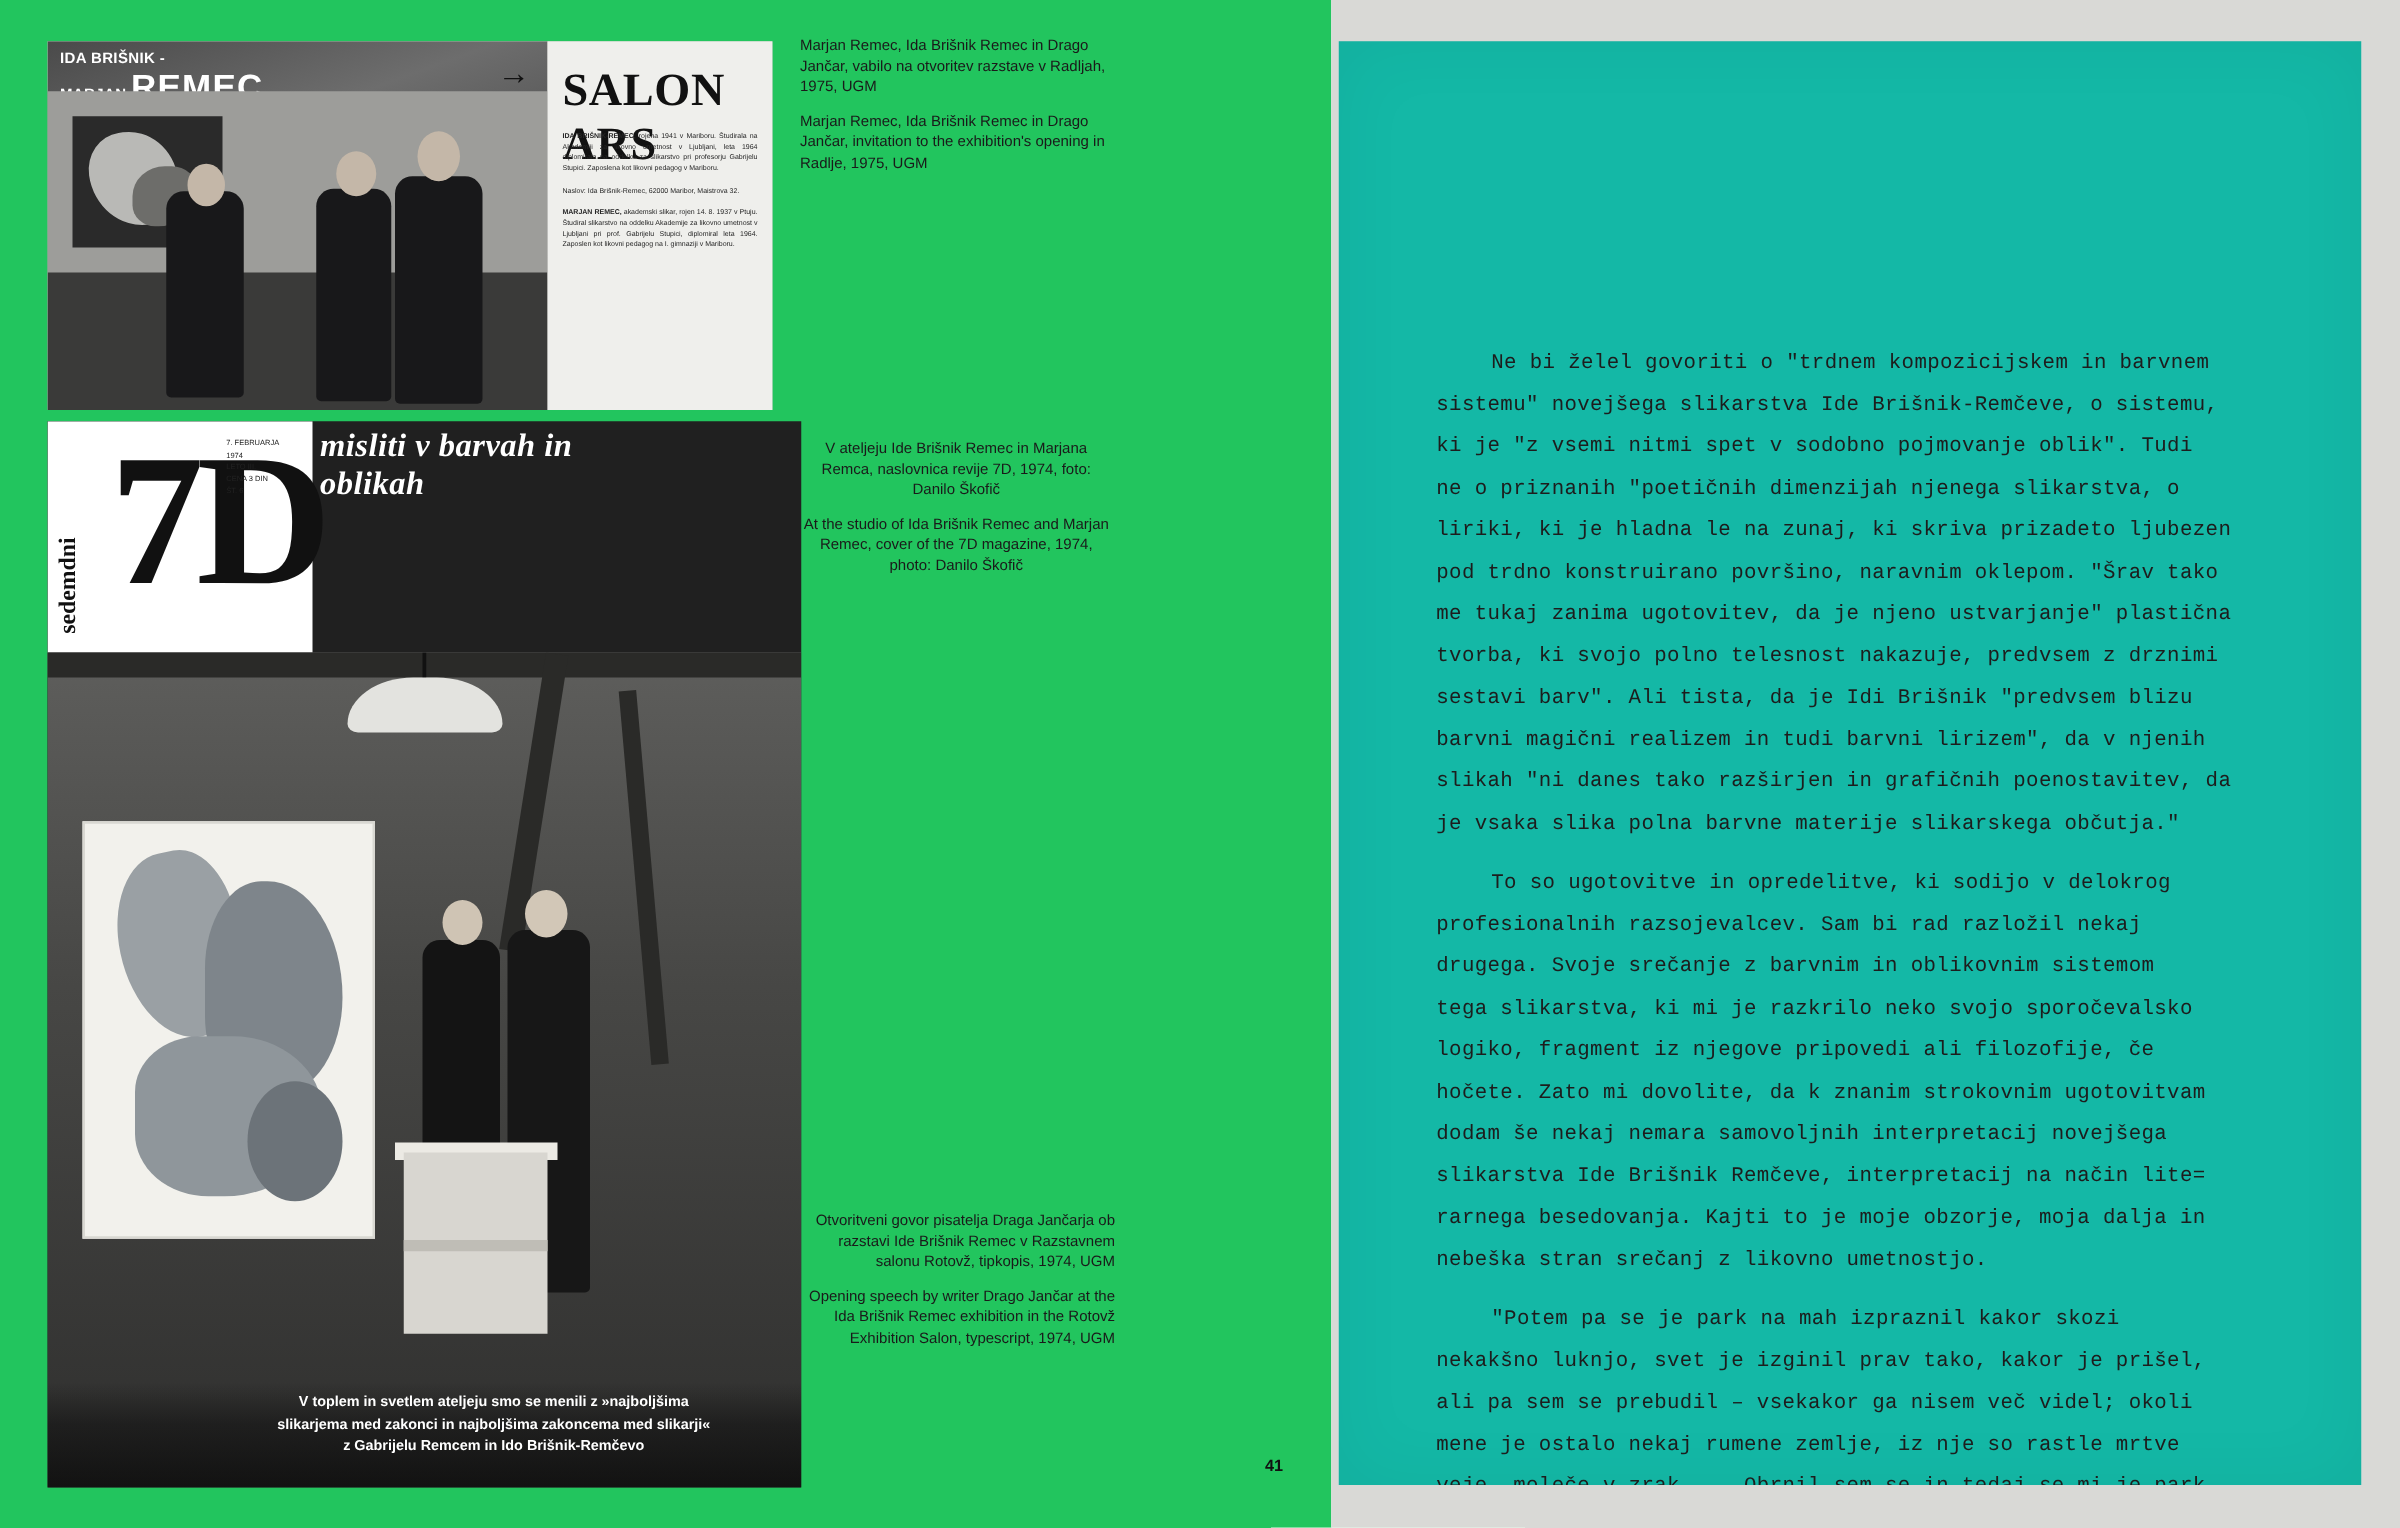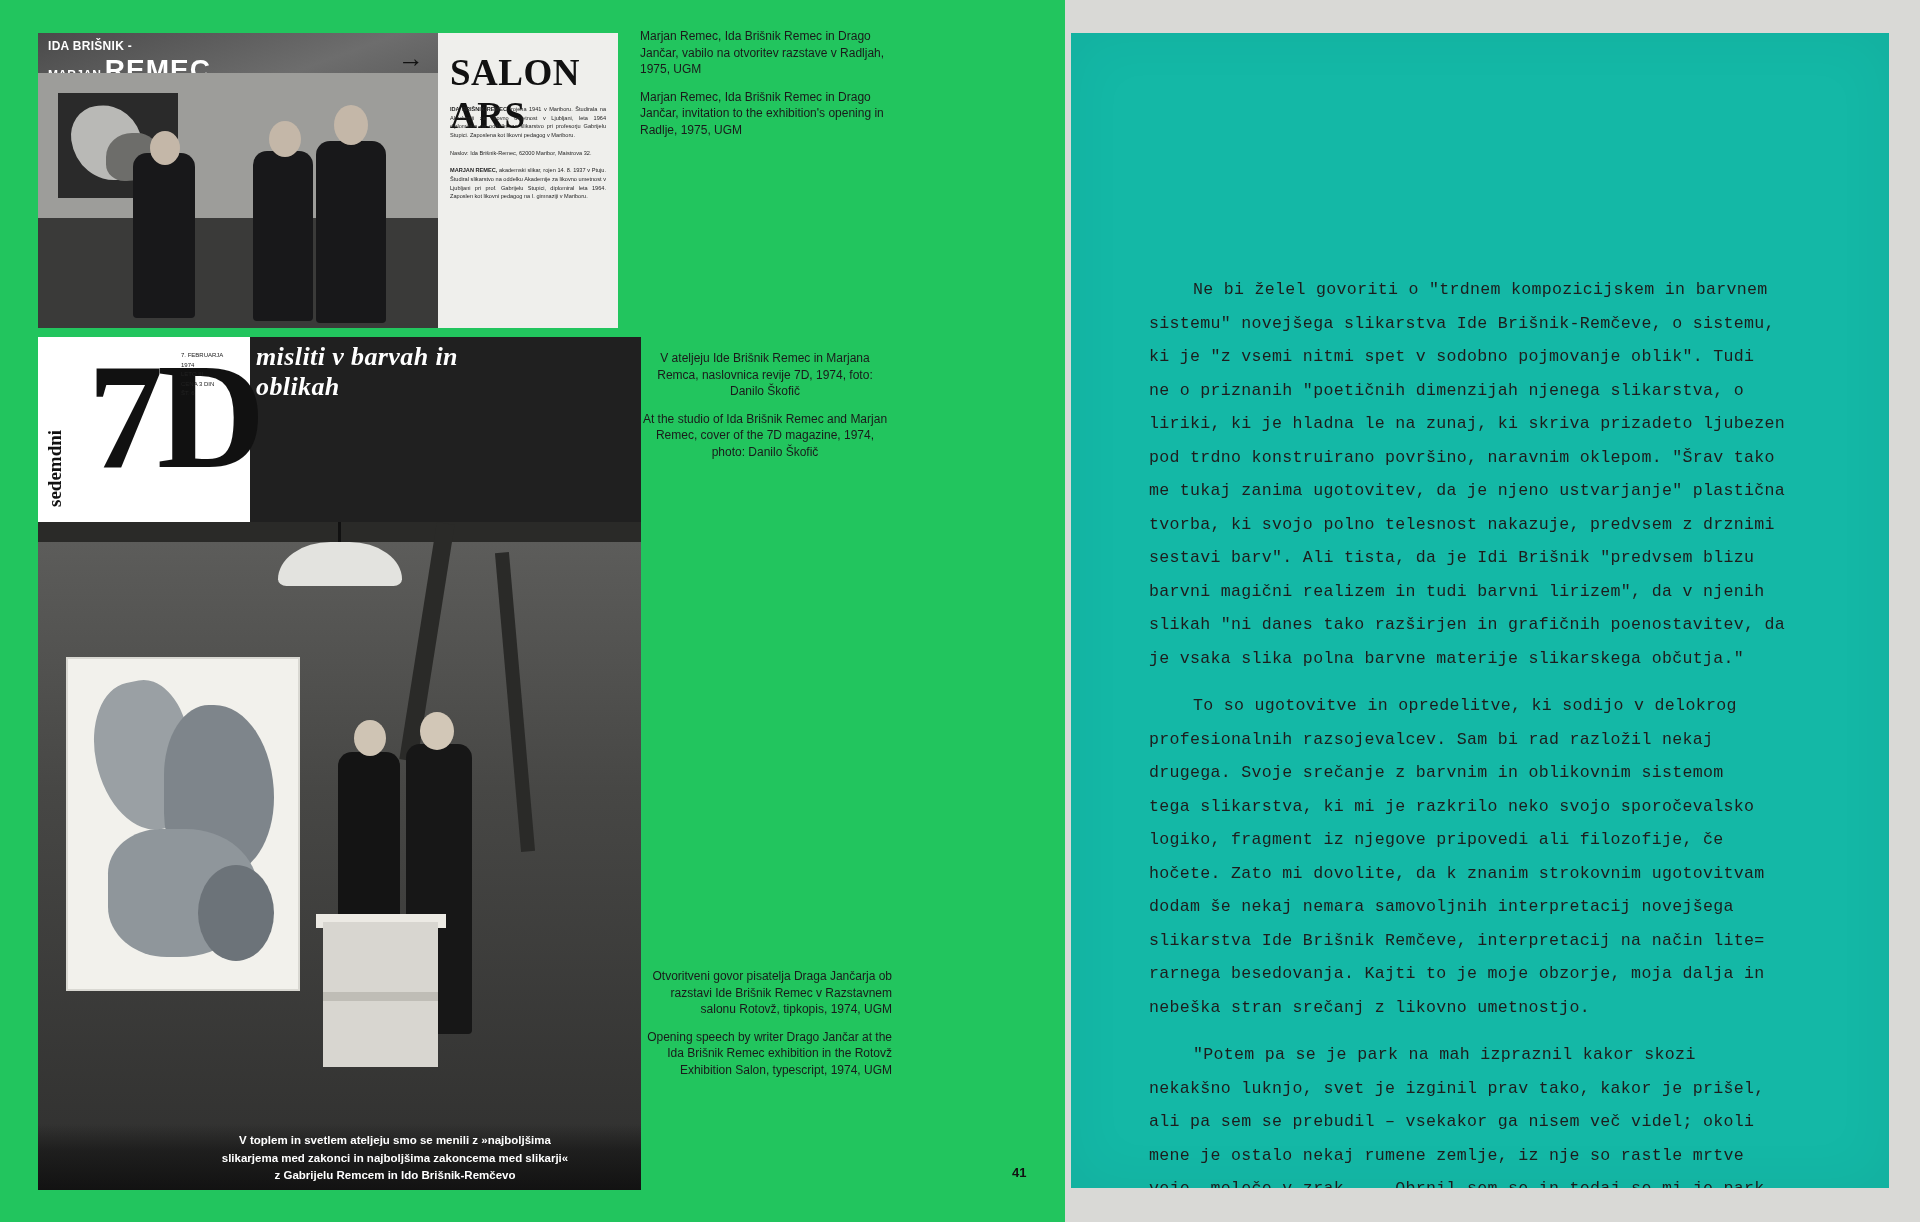--- a/index.html
+++ b/index.html
@@ -247,21 +247,21 @@
   .at-shelf {
     position: absolute;
     left: 285px; top: 470px;
     width: 115px; height: 9px;
     background: #bfbdb6;
   }
   .at-caption {
     position: absolute;
     left: 0; bottom: 0;
     width: 714px;
-    padding: 8px 14px 6px 14px;
+    padding: 8px 14px 24px 14px;
     box-sizing: border-box;
     color: #fff;
     font-size: 11.5px;
     font-weight: bold;
     line-height: 1.5;
     text-align: center;
     background: linear-gradient(180deg, rgba(20,20,20,0) 0%, rgba(15,15,15,.55) 40%, rgba(10,10,10,.78) 100%);
   }
 
   

